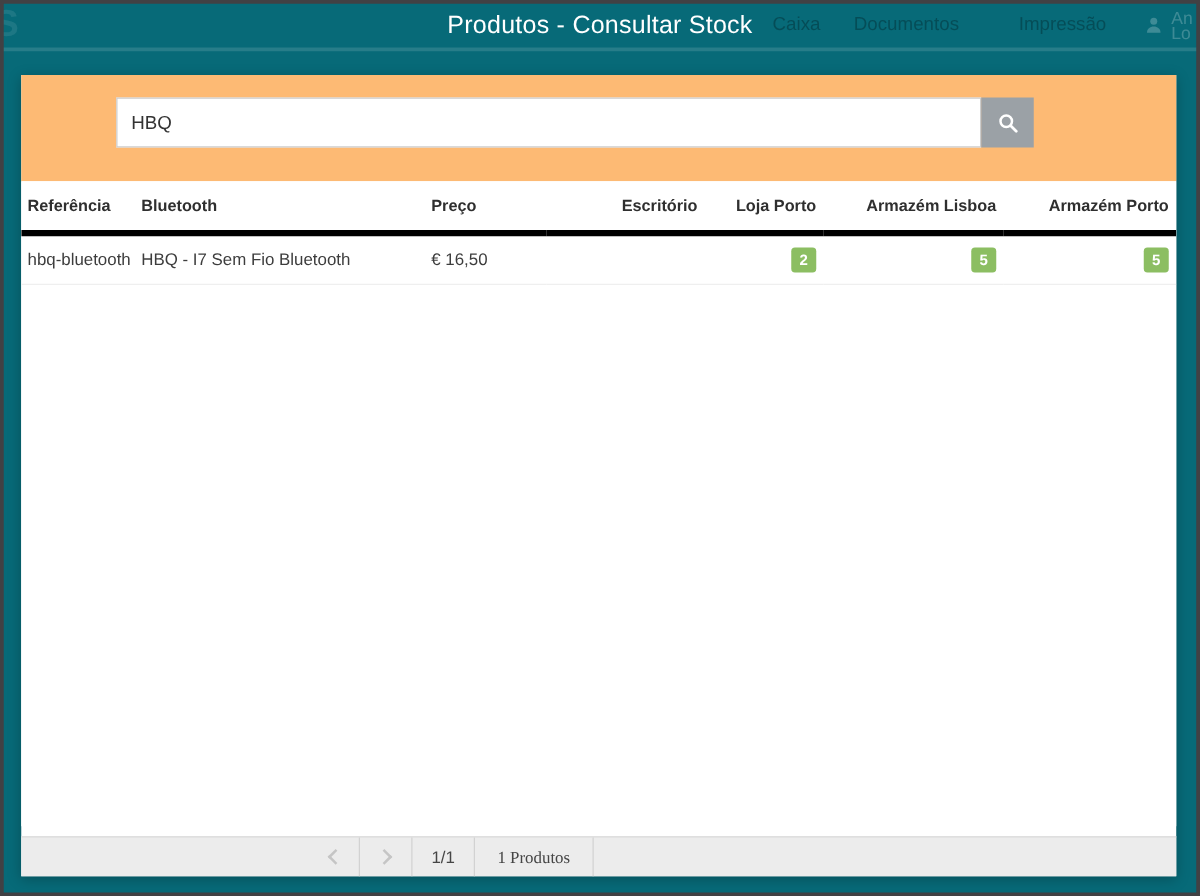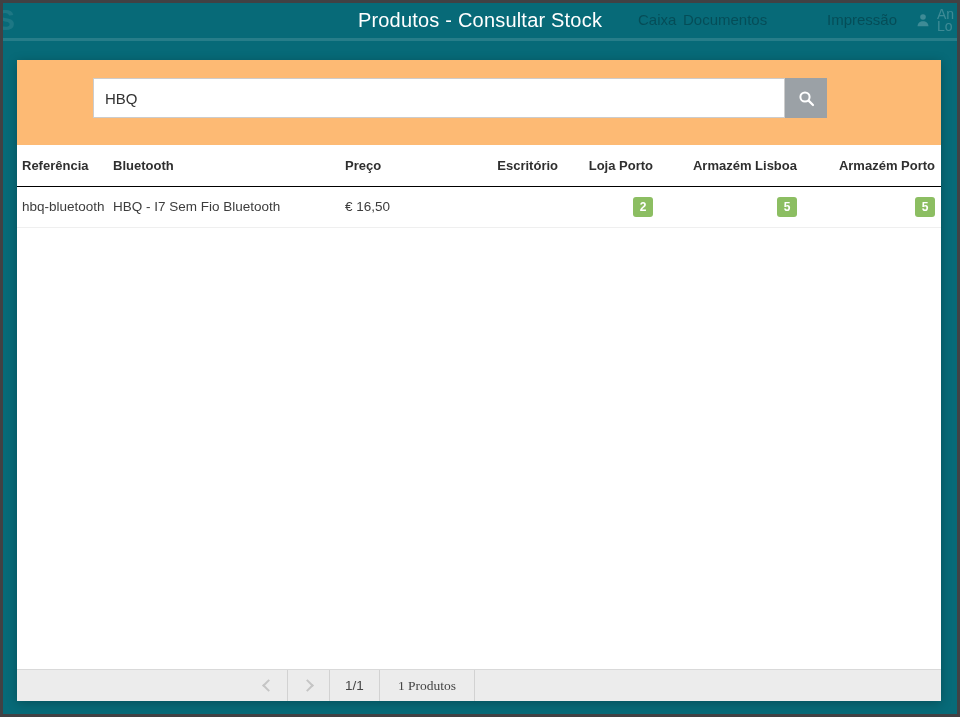--- a/index.html
+++ b/index.html
@@ -20,23 +20,23 @@
     border-radius:20px;
   }
   .logo-faint{
     position:absolute;left:-5px;top:3px;font-size:30px;font-weight:bold;
     color:rgba(255,255,255,0.09);
   }
   .menu-faint span.mi{
     position:absolute;top:0;line-height:40px;font-size:15px;
     color:rgba(0,10,14,0.30);white-space:nowrap;
   }
-  .mi-caixa{left:638px;}
+  .mi-caixa{left:618px;}
   .mi-documentos{left:683px;}
-  .mi-impressao{left:815px;margin-left:12px;}
+  .mi-impressao{left:815px;}
   .user-ico{position:absolute;left:916px;top:12px;width:14px;height:16px;opacity:.22;}
   .user-name{
     position:absolute;left:937px;top:8px;font-size:14px;line-height:12px;
     color:rgba(255,255,255,0.22);white-space:nowrap;
   }
   .subbar{position:absolute;left:0;right:0;top:38px;height:3px;background:rgba(255,255,255,0.13);}
 
   
   .modal{
     position:absolute;left:17px;top:60px;width:924px;height:641px;
@@ -53,21 +53,21 @@
     position:absolute;left:768px;top:18px;width:42px;height:40px;
     background:#9ba1a6;border:none;padding:0;cursor:pointer;
     display:flex;align-items:center;justify-content:center;
   }
 
   
   .content{position:absolute;left:0;top:85px;right:0;bottom:40px;background:#ffffff;overflow:hidden;}
   table{width:100%;border-collapse:collapse;table-layout:fixed;}
   th{
     height:41px;padding:0 6px 0 5px;font-size:13px;font-weight:bold;color:#2f2f2f;
-    border-bottom:1px solid #000000;text-align:left;vertical-align:middle;white-space:nowrap;
+    border-bottom:5px solid #000000;text-align:left;vertical-align:middle;white-space:nowrap;
   }
   td{
     height:41px;padding:0 6px 0 5px;font-size:13.5px;color:#3d3d3d;
     border-bottom:1px solid #efefef;vertical-align:middle;white-space:nowrap;overflow:hidden;
   }
   th.num,td.num{text-align:right;}
   .badge{
     display:inline-block;min-width:20px;height:20px;line-height:20px;padding:0 2px;
     border-radius:3px;background:#8cbe62;color:#ffffff;
     font-size:12px;font-weight:bold;text-align:center;

